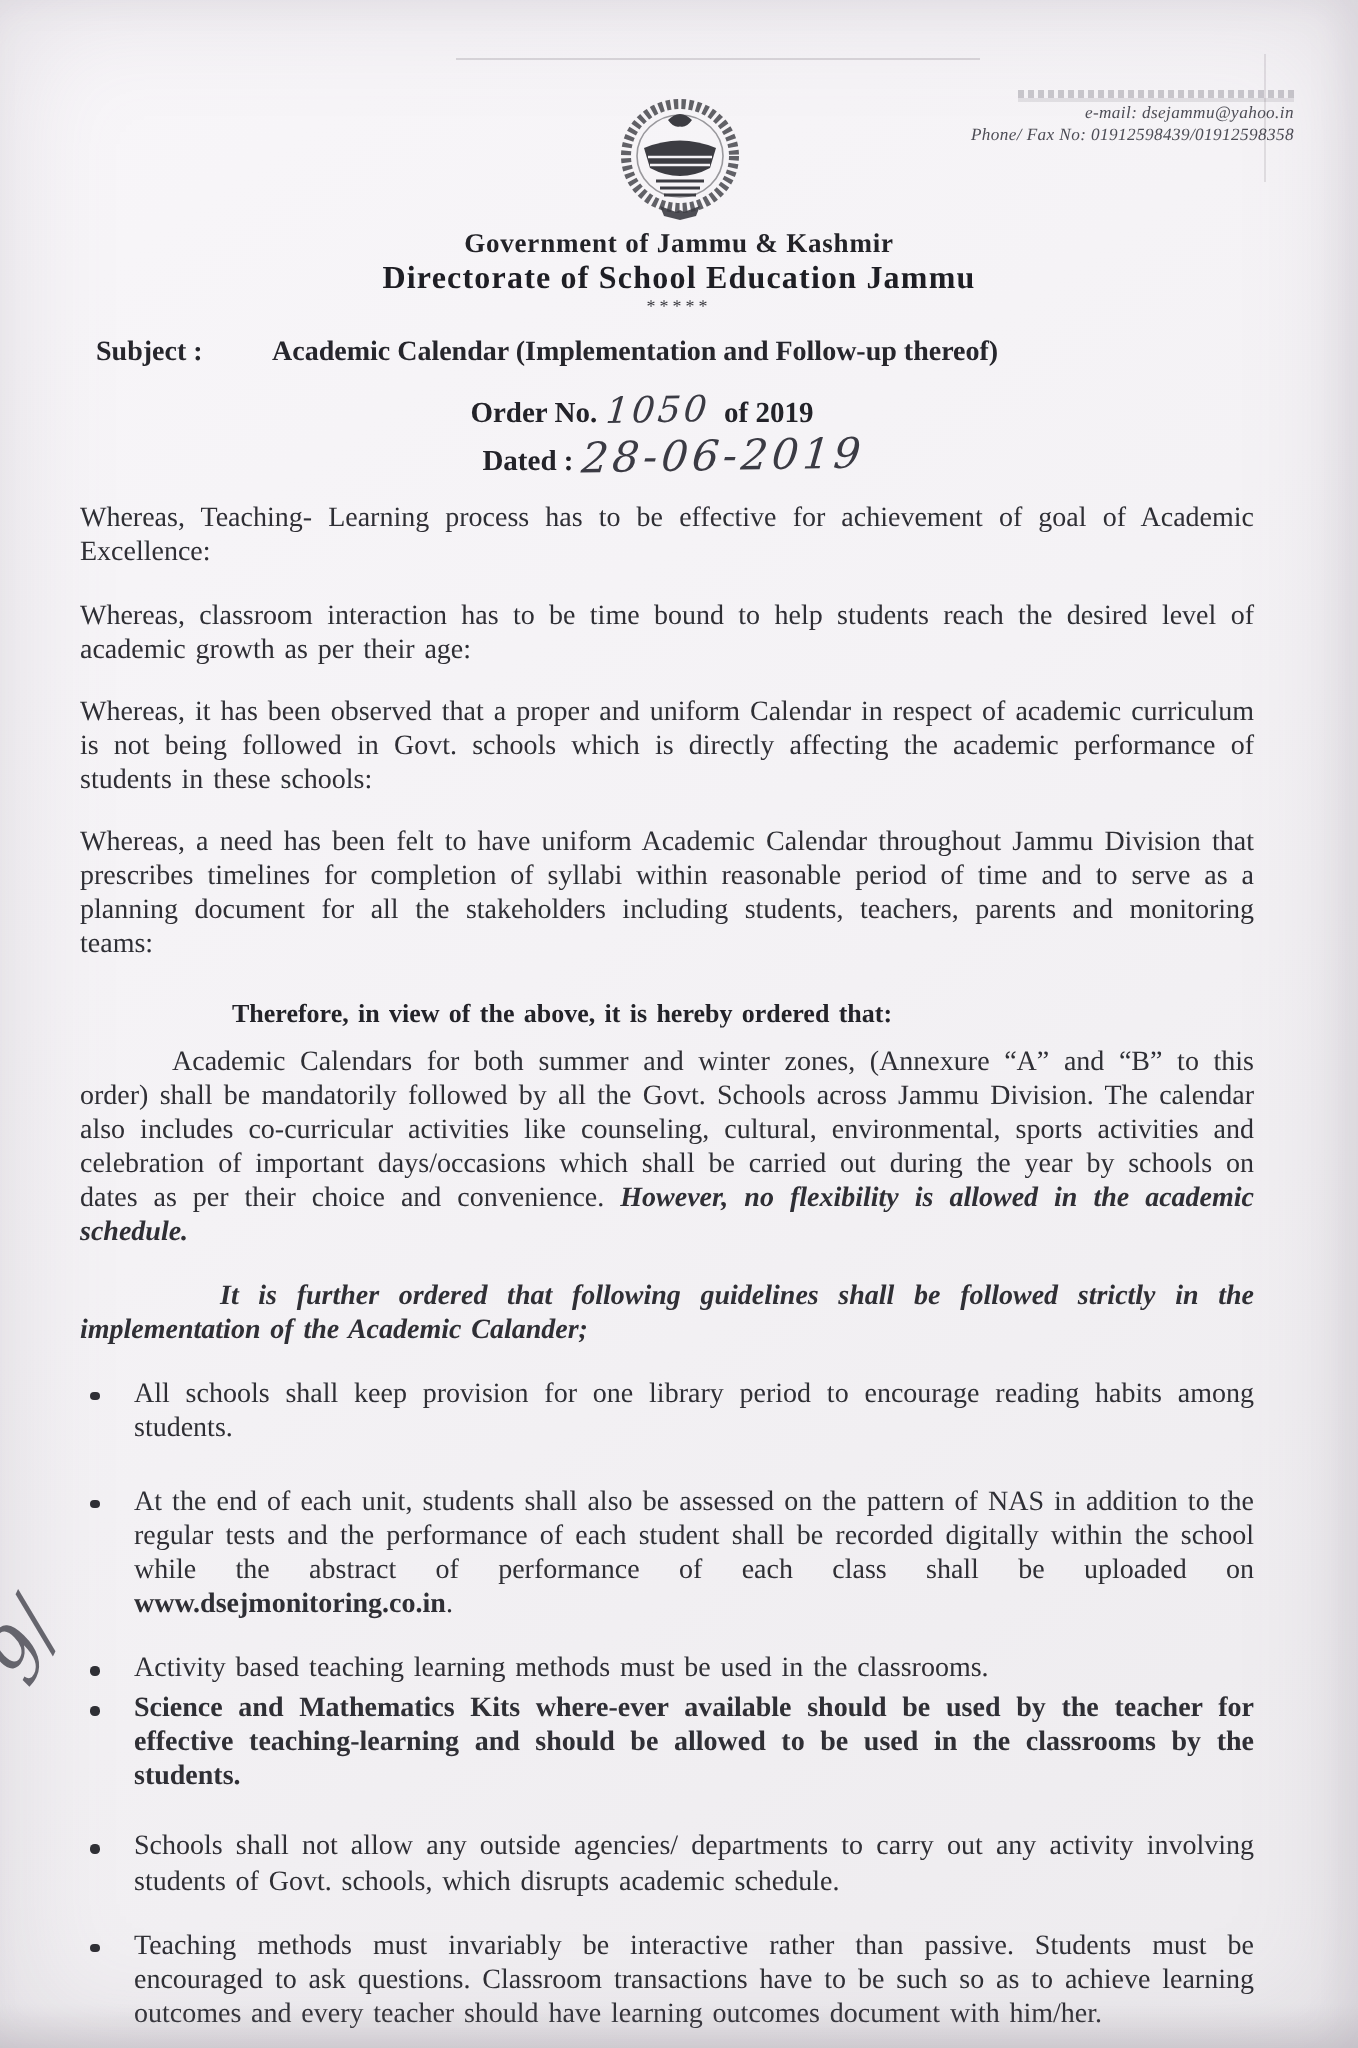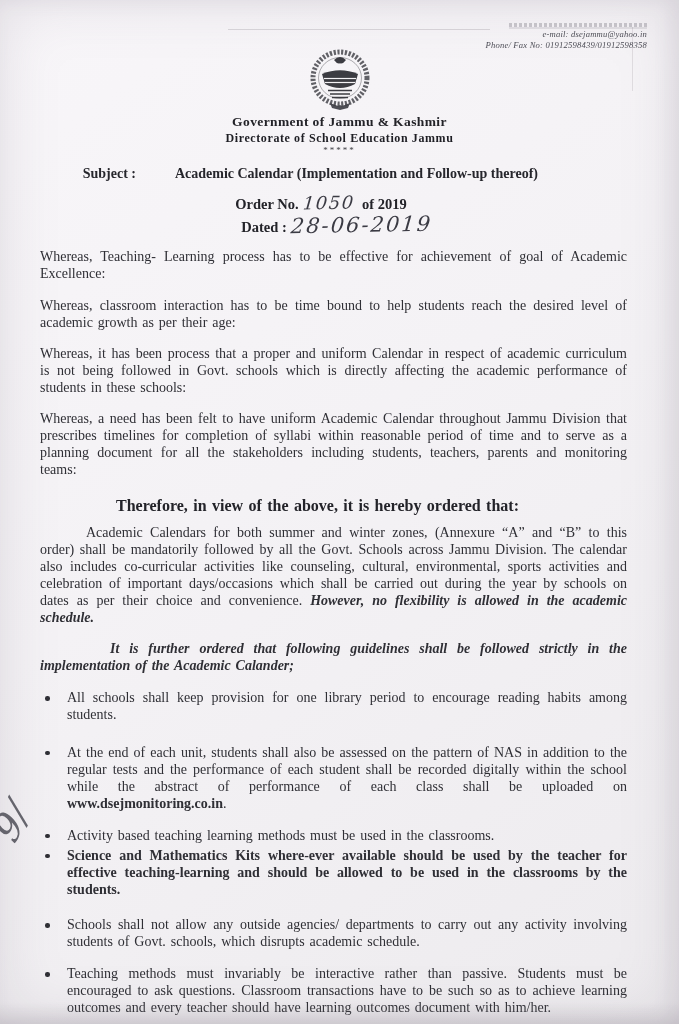--- a/index.html
+++ b/index.html
@@ -16,57 +16,57 @@
   .paper::after{
     content:"";position:absolute;left:0;right:0;bottom:0;height:22px;
     background:linear-gradient(180deg,rgba(150,143,152,0) 0%,rgba(150,143,152,.22) 100%);
     pointer-events:none;
   }
   .fold-line{position:absolute;top:29px;left:228px;width:262px;border-top:1px solid rgba(110,100,112,.22);}
   .edge-mark{position:absolute;top:27px;right:46px;height:64px;border-left:1px solid rgba(110,100,112,.16);}
 
   
   .contact{
-    position:absolute;top:23px;right:32px;text-align:right;
+    position:absolute;top:45px;right:32px;text-align:right;
     font-style:italic;font-size:8.6px;line-height:1.25;color:#4c4c55;
     letter-spacing:.2px;
   }
   .struck-line{
     width:138px;height:4px;margin:0 0 2px auto;opacity:.55;
     background:repeating-linear-gradient(90deg,rgba(95,92,104,.55) 0 3px,rgba(95,92,104,0) 3px 5px);
     box-shadow:0 2px 0 rgba(95,92,104,.25);
   }
 
   
   .header{padding-top:48px;text-align:center;}
   .emblem{display:block;margin:0 auto;}
   .govt-line{font-weight:bold;font-size:13.5px;letter-spacing:.4px;color:#232328;margin-top:2px;}
-  .dir-line{font-weight:bold;font-size:12px;letter-spacing:.6px;color:#1e1e24;margin-top:1px;}
+  .dir-line{font-weight:bold;font-size:16px;letter-spacing:.6px;color:#1e1e24;margin-top:1px;}
   .stars{font-size:9px;letter-spacing:2px;color:#3a3a40;line-height:9px;}
 
   
-  .subject{display:flex;margin:10px 0 0 48px;font-weight:bold;font-size:14px;line-height:1.24;color:#26262c;text-align:right;}
+  .subject{display:flex;margin:10px 0 0 48px;font-weight:bold;font-size:14px;line-height:1.24;color:#26262c;}
   .subject .label{width:88px;flex:0 0 auto;}
   .subject .text{width:402px;}
 
   
   .order{width:fit-content;margin:10px auto 0 auto;transform:translateX(-6px);color:#232329;}
   .order-line{font-weight:bold;font-size:14.5px;}
   .dated-line{font-weight:bold;font-size:14.5px;margin-left:6px;}
   .hand{
     font-family:"DejaVu Serif", serif;font-style:italic;font-weight:500;color:#3b3b44;
     display:inline-block;transform:skewX(-6deg) rotate(-1deg);letter-spacing:1.5px;
   }
   .order-no{font-size:18px;padding:0 4px;}
   .date-val{font-size:21px;padding-left:4px;letter-spacing:2px;}
 
   
   .body-text{padding:0 52px 0 40px;font-size:14px;line-height:1.22;word-spacing:1.4px;color:#2f2f35;}
   .para{margin-top:11px;text-align:justify;}
-  .ordered-heading{margin:18px 0 0 76px;font-weight:bold;font-size:16px;color:#232329;}
+  .ordered-heading{margin:18px 0 0 76px;font-weight:bold;font-size:13px;color:#232329;}
   .indent46{text-indent:46px;}
   .indent70{text-indent:70px;}
   .bold-italic{font-weight:bold;font-style:italic;}
   .bold{font-weight:bold;}
 
   
   .bullets{margin:0;padding:0;list-style:none;}
   .bullets li{position:relative;padding-left:27px;margin-top:16px;text-align:justify;}
   .bullets li.tight{margin-top:3px;font-weight:bold;}
   .bullet-dot{position:absolute;left:5px;top:7px;width:4.5px;height:4.5px;border-radius:50%;background:#2f2f35;}
@@ -118,21 +118,21 @@
       <span>Order No.</span><span class="hand order-no">1050</span><span> of 2019</span>
     </div>
     <div class="dated-line">
       <span>Dated :</span><span class="hand date-val">28-06-2019</span>
     </div>
   </div>
 
   <div class="body-text">
     <p class="para">Whereas, Teaching- Learning process has to be effective for achievement of goal of Academic Excellence:</p>
     <p class="para">Whereas, classroom interaction has to be time bound to help students reach the desired level of academic growth as per their age:</p>
-    <p class="para">Whereas, it has been process that a proper and uniform Calendar in respect of academic curriculum is not being followed in Govt. schools which is directly affecting the academic performance of students in these schools:</p>
+    <p class="para">Whereas, it has been observed that a proper and uniform Calendar in respect of academic curriculum is not being followed in Govt. schools which is directly affecting the academic performance of students in these schools:</p>
     <p class="para">Whereas, a need has been felt to have uniform Academic Calendar throughout Jammu Division that prescribes timelines for completion of syllabi within reasonable period of time and to serve as a planning document for all the stakeholders including students, teachers, parents and monitoring teams:</p>
 
     <p class="ordered-heading">Therefore, in view of the above, it is hereby ordered that:</p>
 
     <p class="para indent46" style="margin-top:8px;"><span>Academic Calendars for both summer and winter zones, (Annexure “A” and “B” to this order) shall be mandatorily followed by all the Govt. Schools across Jammu Division. The calendar also includes co-curricular activities like counseling, cultural, environmental, sports activities and celebration of important days/occasions which shall be carried out during the year by schools on dates as per their choice and convenience. </span><span class="bold-italic">However, no flexibility is allowed in the academic schedule.</span></p>
 
     <p class="para bold-italic indent70" style="margin-top:2px;">It is further ordered that following guidelines shall be followed strictly in the implementation of the Academic Calander;</p>
 
     <ul class="bullets">
       <li style="margin-top:15px;">

